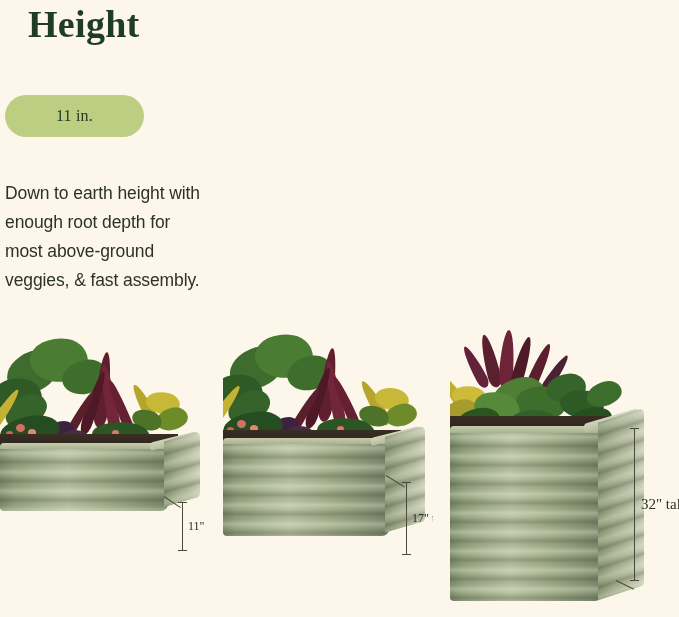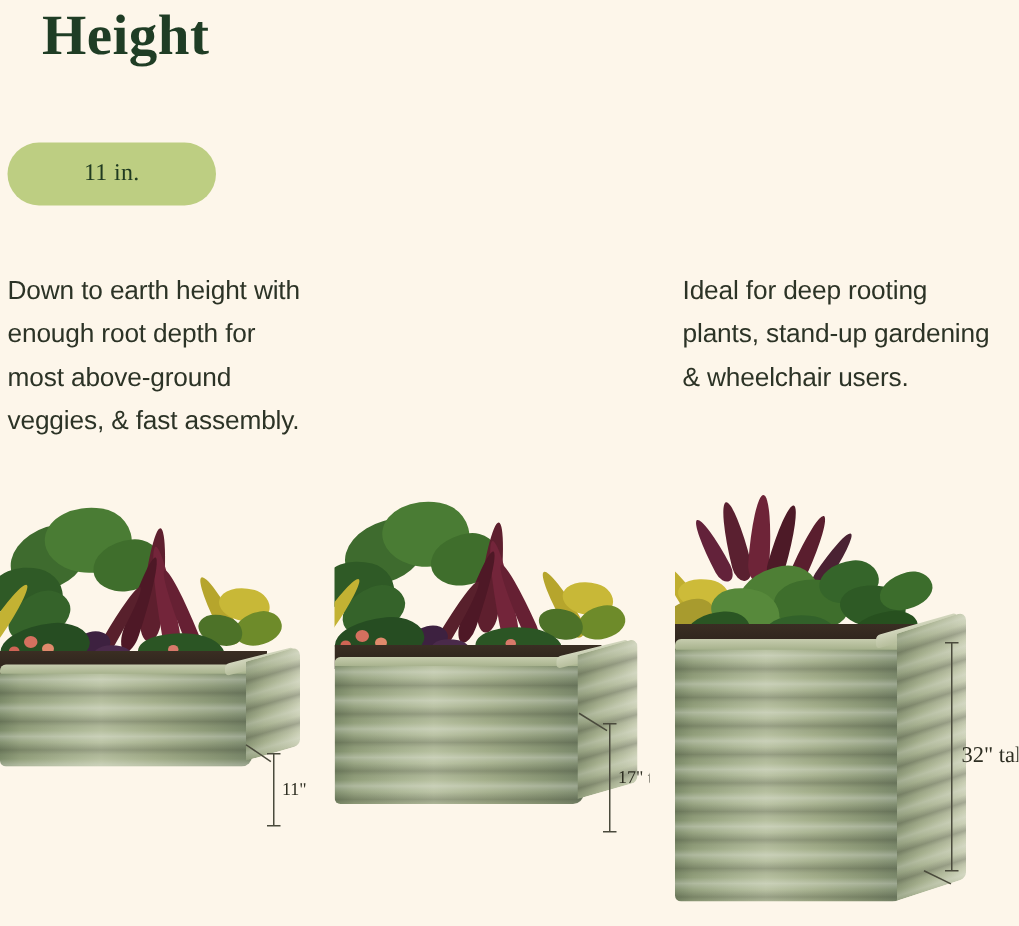--- a/index.html
+++ b/index.html
@@ -133,21 +133,20 @@
 
 <div class="page">
 
   <div class="title">Height</div>
 
   <div class="pill c1">
     <span class="pill-label">11 in.</span>
   </div>
 
   <div class="copy c1">Down to earth height with enough root depth for most above-ground veggies, &amp; fast assembly.</div>
-  <div class="copy c3">Ideal for deep rooting plants, stand-up gardening &amp; wheelchair users.</div>
 
   <div class="photo p1">
 
     <div class="foliage">
 
       <div class="leaf" style="left:6px;  top:22px; width:52px; height:40px; background:#3E6B2E; transform:rotate(-18deg);"></div>
       <div class="leaf" style="left:30px; top:8px;  width:58px; height:44px; background:#4A7C34; transform:rotate(8deg);"></div>
       <div class="leaf" style="left:-6px; top:48px; width:48px; height:36px; background:#2F5A26; transform:rotate(12deg);"></div>
       <div class="leaf" style="left:62px; top:30px; width:46px; height:34px; background:#3F6E2C; transform:rotate(-6deg);"></div>
       <div class="leaf" style="left:4px;  top:66px; width:44px; height:30px; background:#35632A; transform:rotate(-24deg);"></div>

